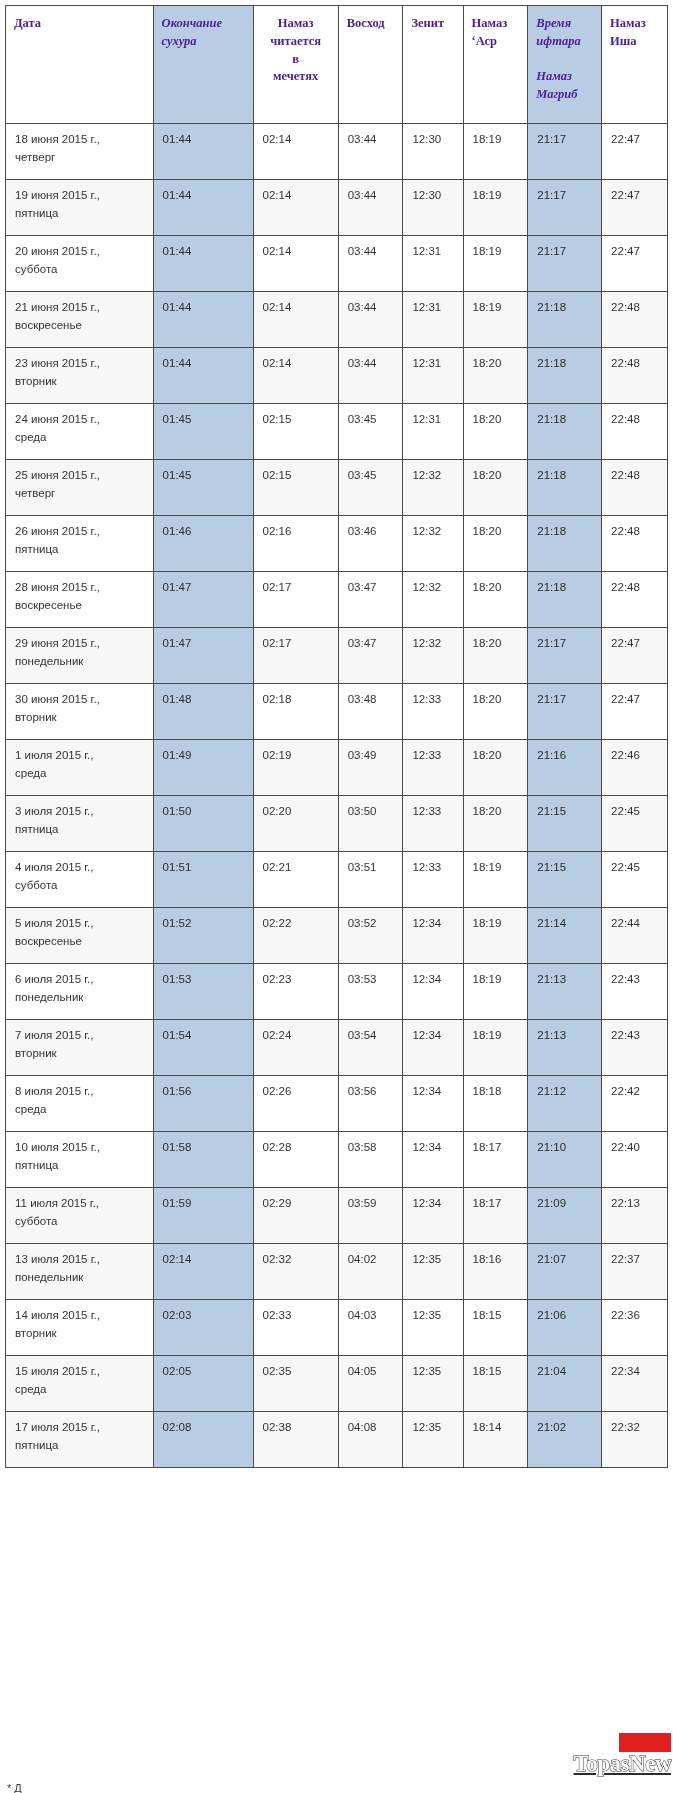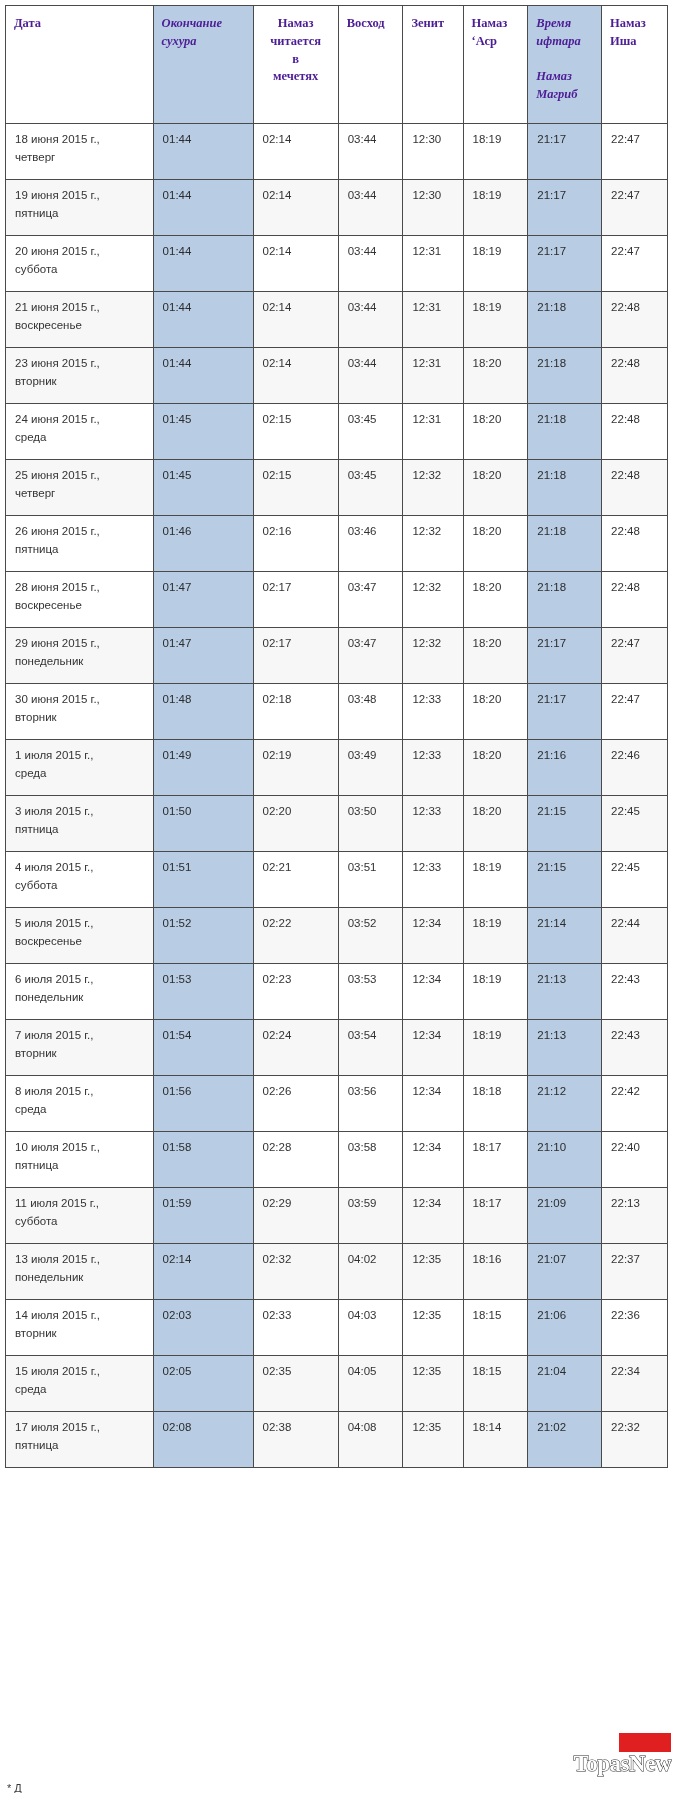--- a/index.html
+++ b/index.html
@@ -90,20 +90,21 @@
   #watermark .wm-text {
     font-family: "Liberation Serif", "DejaVu Serif", serif;
     font-weight: bold;
     font-size: 23px;
     letter-spacing: -0.5px;
     color: #ffffff;
     -webkit-text-stroke: 1px #2b2b2b;
     paint-order: stroke fill;
     white-space: nowrap;
     line-height: 1;
+    text-decoration: underline;
   }
 
   
   #footnote {
     position: absolute;
     left: 7px;
     bottom: -3px;
     width: 400px;
     height: 14px;
     overflow: hidden;

